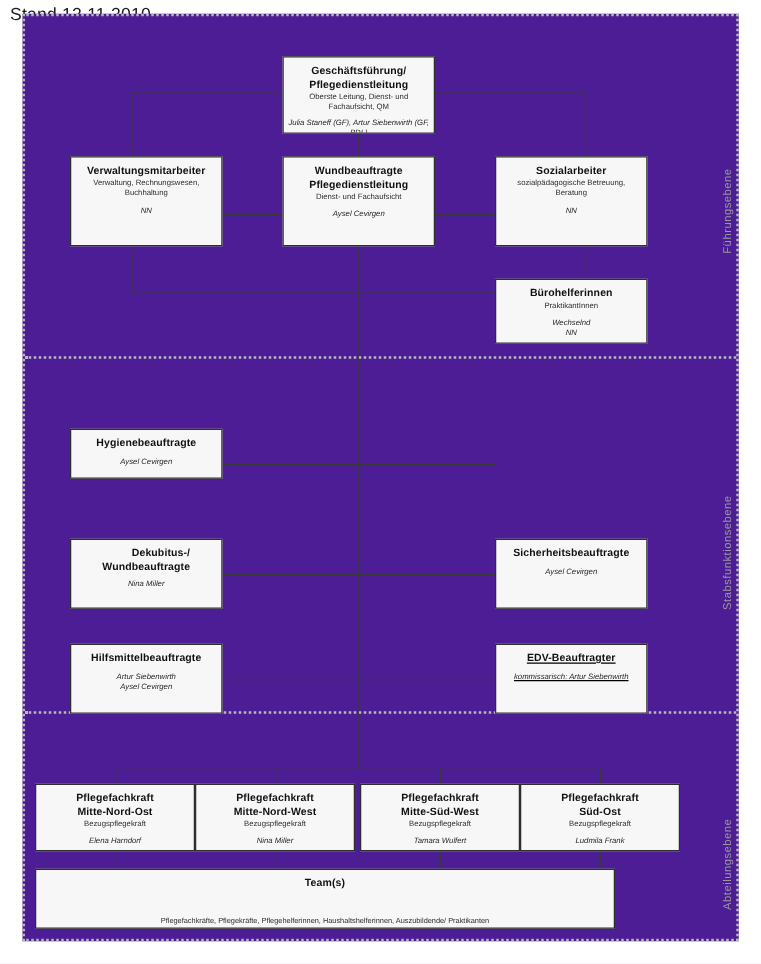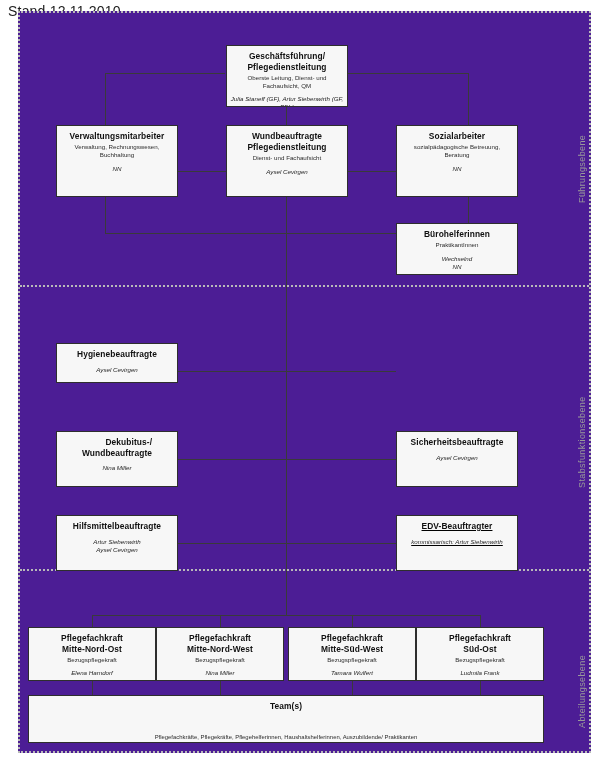--- a/index.html
+++ b/index.html
@@ -235,21 +235,21 @@
 
   <div class="node" style="left:396px;top:614px;width:128px;height:54px;">
     <div class="title">
       <span>Pflegefachkraft</span><br>
       <span>Süd-Ost</span>
     </div>
     <div class="subtitle">Bezugspflegekraft</div>
     <div class="person tight">Ludmila Frank</div>
   </div>
 
-  <div class="node team" style="left:8px;top:682px;width:516px;height:48px;gap:20px;">
+  <div class="node team" style="left:8px;top:682px;width:464px;height:48px;gap:20px;">
     <div class="title">Team(s)</div>
     <div class="subtitle">Pflegefachkräfte, Pflegekräfte, Pflegehelferinnen, Haushaltshelferinnen, Auszubildende/ Praktikanten</div>
     <div class="person">Anna Carbonell-Grau, Valentina Schubert, Natalia Shukowa-Schröder, Lilia Miller, Reginlds Berger</div>
   </div>
 
   <div id="watermark">blog</div>
 
 </div>
 
 </body></html>

